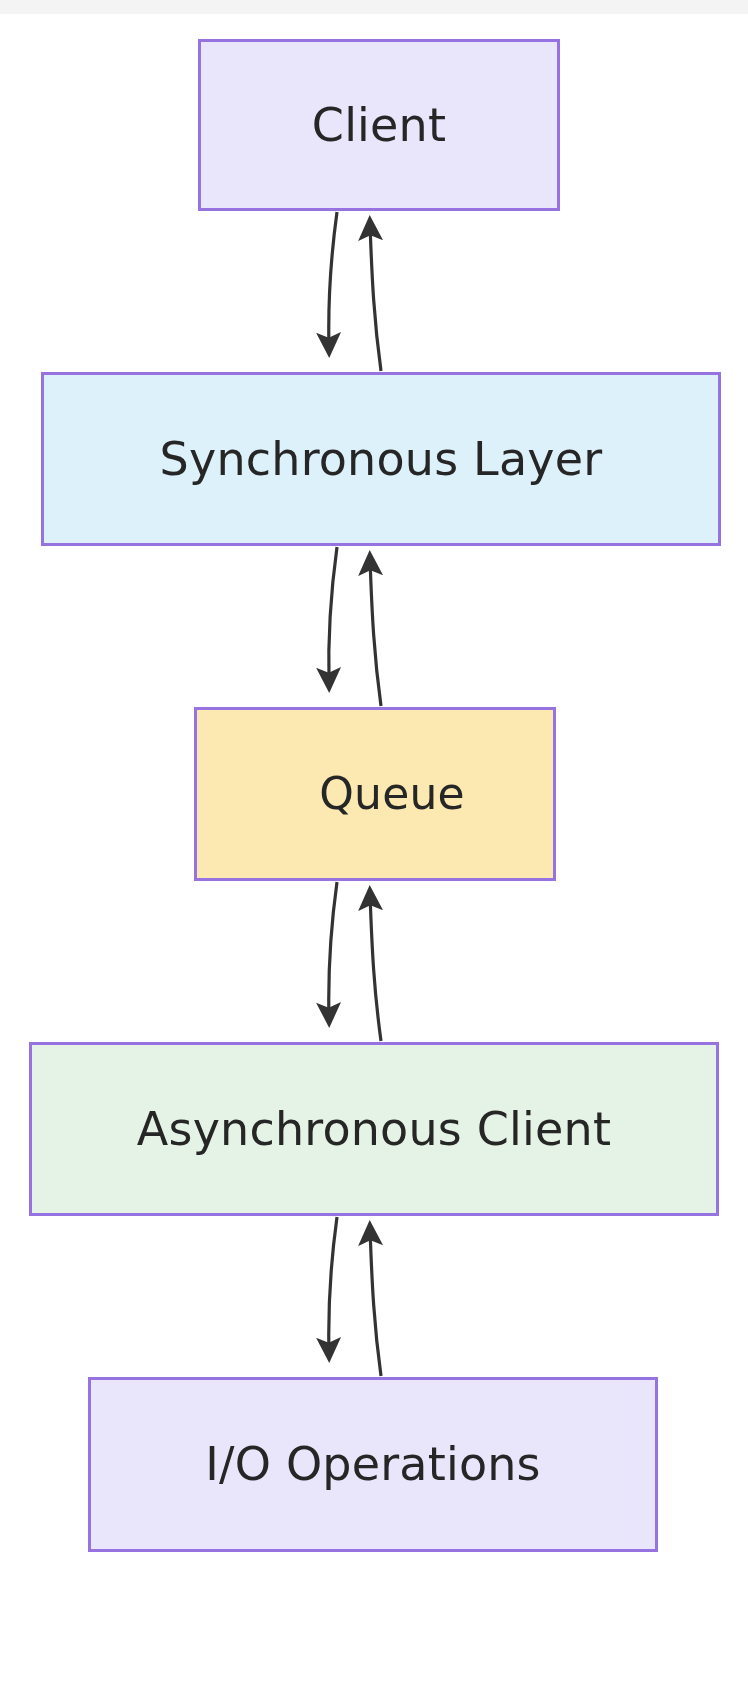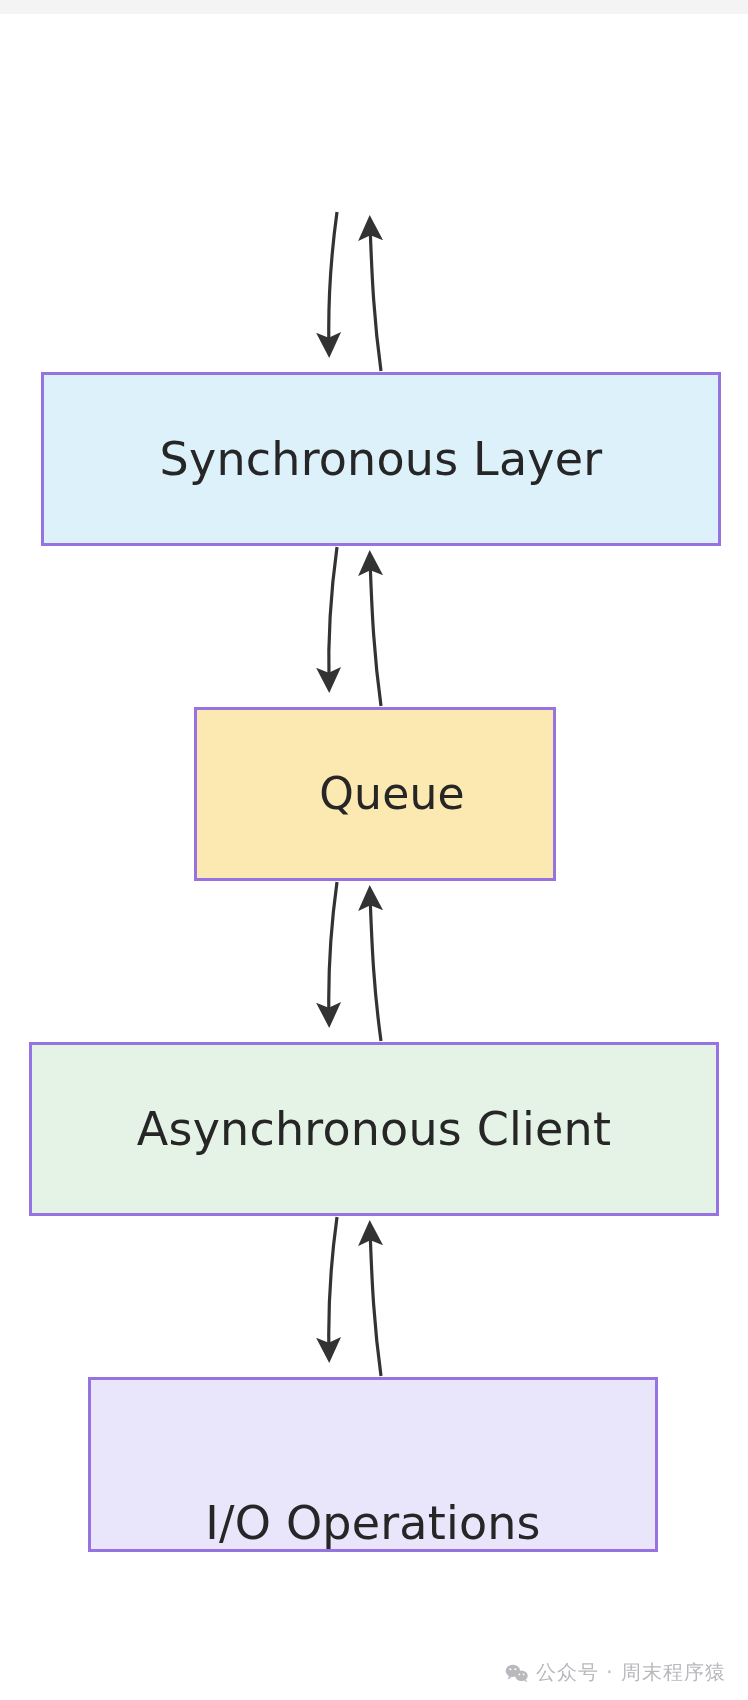--- a/index.html
+++ b/index.html
@@ -45,21 +45,21 @@
     font-size: 46px;
     line-height: 1.1;
     white-space: nowrap;
   }
 
   
   #node-client      { left: 198px; top: 39px;   width: 362px; height: 172px; background: #e9e6fb; }
   #node-sync        { left: 41px;  top: 372px;  width: 680px; height: 174px; background: #ddf1fb; }
   #node-queue       { left: 194px; top: 707px;  width: 362px; height: 174px; background: #fce9b1; }
   #node-async       { left: 29px;  top: 1042px; width: 690px; height: 174px; background: #e4f3e5; }
-  #node-io          { left: 88px;  top: 1377px; width: 570px; height: 175px; background: #e9e6fb; align-items: flex-end; }
+  #node-io          { left: 88px;  top: 1377px; width: 570px; height: 175px; background: #e9e6fb; }
 
   #node-queue .node-label { font-size: 44px; margin-left: 34px; }
   #node-client .node-label { font-size: 46px; }
 
   .watermark {
     position: absolute;
     right: 22px;
     bottom: 14px;
     display: flex;
     align-items: center;
@@ -114,46 +114,34 @@
 
     <g>
       <path d="M 337 1217 C 329 1275 328 1315 329 1354" fill="none" stroke="#333333" stroke-width="3.2" marker-end="url(#arrowhead)"></path>
     </g>
 
     <g>
       <path d="M 381 1376 C 374 1325 372 1285 370 1229" fill="none" stroke="#333333" stroke-width="3.2" marker-end="url(#arrowhead)"></path>
     </g>
   </svg>
 
+  <div class="node" id="node-client">
+    <span class="node-label">Client</span>
+  </div>
 
   <div class="node" id="node-sync">
     <span class="node-label">Synchronous Layer</span>
   </div>
 
   <div class="node" id="node-queue">
     <span class="node-label">Queue</span>
   </div>
 
   <div class="node" id="node-async">
     <span class="node-label">Asynchronous Client</span>
   </div>
 
   <div class="node" id="node-io">
     <span class="node-label">I/O Operations</span>
   </div>
 
-  <div class="watermark">
-    <span class="wm-icon">
-      <svg viewBox="0 0 28 22" width="24" height="20" xmlns="http://www.w3.org/2000/svg">
-        <ellipse cx="9.2" cy="8.6" rx="8.4" ry="7.2" fill="#b9b9bd"></ellipse>
-        <path d="M4.5 14.4 L3.2 18.6 L7.6 16.1 Z" fill="#b9b9bd"></path>
-        <circle cx="6.3" cy="6.6" r="1.25" fill="#ffffff"></circle>
-        <circle cx="12.1" cy="6.6" r="1.25" fill="#ffffff"></circle>
-        <ellipse cx="19.2" cy="14.2" rx="7.3" ry="6.2" fill="#b9b9bd"></ellipse>
-        <path d="M24.3 18.6 L26.2 21.6 L22.3 20.4 Z" fill="#b9b9bd"></path>
-        <circle cx="16.8" cy="12.7" r="1.05" fill="#ffffff"></circle>
-        <circle cx="21.7" cy="12.7" r="1.05" fill="#ffffff"></circle>
-      </svg>
-    </span>
-    <span>公众号 · 周末程序猿</span>
-  </div>
 
 </div>
 
 </body></html>

